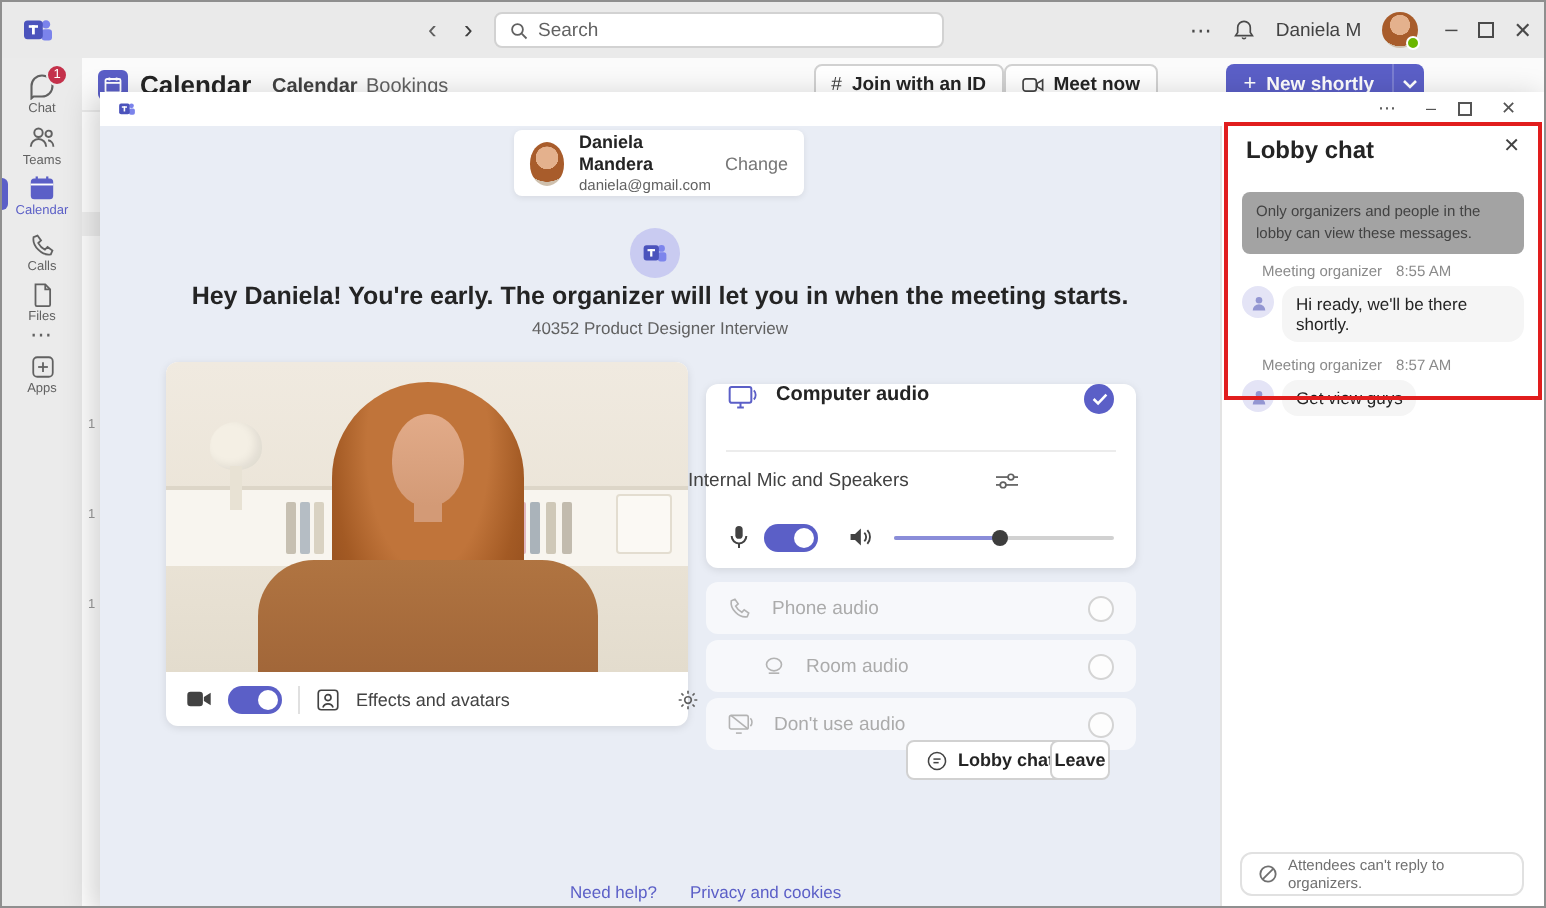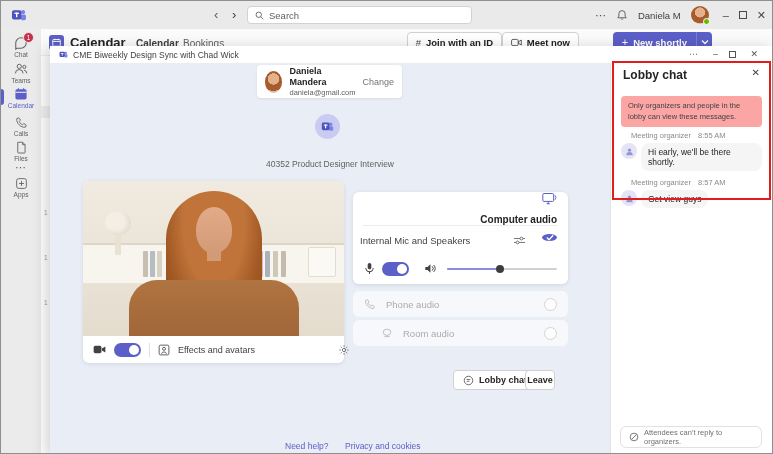--- a/index.html
+++ b/index.html
@@ -119,26 +119,26 @@
   .video-bar{ left:82px; top:335px; width:277px; height:27px; display:flex; align-items:center; padding:0 10px; gap:8px; }
   .toggle{ width:27px; height:14px; border-radius:7px; background:#5b5fc7; position:relative; }
   .toggle .knob{ position:absolute; right:2px; top:2px; width:10px; height:10px; border-radius:50%; background:#fff; }
   .vbar-divider{ width:1px; height:14px; background:#e0e0e0; }
   .vbar-label{ font-size:9px; color:#424242; }
   .gear{ margin-left:auto; color:#616161; }
 
   
   .audio-card{ left:352px; top:191px; width:215px; height:92px; background:#fff; border-radius:6px;
     box-shadow:0 1px 4px rgba(0,0,0,.10); }
-  .audio-row1{ left:352px; top:191px; width:215px; height:33px; display:flex; align-items:flex-end; padding:0 11px; gap:9px;flex-direction:column; }
+  .audio-row1{ left:352px; top:191px; width:215px; height:33px; display:flex; align-items:flex-start; padding:0 11px; gap:9px; }
   .audio-row1 .lbl{ font-size:10px; font-weight:bold; color:#242424; }
   .check-circle{ margin-left:auto; width:15px; height:15px; border-radius:50%; background:#5b5fc7;
     display:flex; align-items:center; justify-content:center; }
   .audio-div{ left:362px; top:224px; width:195px; height:1px; background:#ececec; }
-  .audio-row2{ left:348px; top:226px; width:188px; height:26px; display:flex; align-items:center; padding:0 11px; }
+  .audio-row2{ left:332px; top:226px; width:188px; height:26px; display:flex; align-items:center; padding:0 11px; }
   .audio-row2 .lbl{ font-size:9.5px; color:#424242; }
   .audio-row3{ left:352px; top:252px; width:215px; height:31px; display:flex; align-items:center; padding:0 11px; gap:7px; }
   .slider{ position:relative; flex:1; height:2px; background:#d1d1d1; border-radius:1px; margin-left:4px; }
   .slider-fill{ position:absolute; left:0; top:0; height:2px; background:#8a8dd9; border-radius:1px; }
   .slider-knob{ position:absolute; top:-3px; width:8px; height:8px; border-radius:50%; background:#3d3d3d; transform:translateX(-4px); }
 
   
   .audio-opt{ width:215px; height:26px; background:rgba(255,255,255,.62); border-radius:6px;
     display:flex; align-items:center; padding:0 11px; gap:10px; color:#ababab; }
   .audio-opt .lbl{ font-size:9.5px; color:#ababab; }
@@ -148,21 +148,21 @@
   .act-btn{ height:20px; background:#fff; border:1px solid #d1d1d1; border-radius:4px;
     display:flex; align-items:center; justify-content:center; gap:5px; padding:0 9px;
     font-size:9px; font-weight:bold; color:#242424; }
 
   .foot-link{ font-size:8.5px; color:#5b5fc7; }
 
   
   .chat-panel{ left:609px; top:62px; width:164px; height:392px; background:#fff; border-left:1px solid #e3e3e3; }
   .chat-title{ left:622px; top:67px; font-size:12px; font-weight:bold; color:#242424; }
   .chat-close{ right:12px; top:66px; font-size:10px; color:#424242; }
-  .chat-notice{ left:620px; top:95px; width:141px; background:#fca5a5; border-radius:4px;
+  .chat-notice{ left:620px; top:95px; width:141px; background:#a3a3a3; border-radius:4px;
     padding:5px 7px; font-size:7.5px; color:#424242; line-height:1.4; }
   .msg-meta{ font-size:7.5px; color:#8a8a8a; display:flex; gap:7px; }
   .msg-row{ display:flex; align-items:flex-start; gap:4px; }
   .msg-avatar{ width:16px; height:16px; border-radius:50%; background:#e4e4f6;
     display:flex; align-items:center; justify-content:center; flex:none; }
   .msg-bubble{ background:#f5f5f5; border-radius:8px; padding:4px 7px; font-size:8.5px; color:#242424; }
   .chat-foot{ left:619px; top:425px; width:142px; height:22px; border:1px solid #e1e1e1; border-radius:6px;
     background:#fff; display:flex; align-items:center; gap:5px; padding:0 8px; color:#707070; font-size:7.5px; }
 
   
@@ -333,21 +333,20 @@
   <div class="abs meetwin-titlebar">
     <span class="abs" style="left:9px;top:4px;">
       <svg width="9" height="9" viewBox="0 0 16 16">
           <circle cx="12" cy="5.2" r="2.1" fill="#7b83eb"></circle>
           <rect x="9.8" y="7.6" width="5.2" height="5.6" rx="1.6" fill="#7b83eb"></rect>
           <rect x="1" y="3.2" width="9.4" height="9.4" rx="1.8" fill="#4b53bc"></rect>
           <rect x="3.4" y="5.6" width="4.6" height="1.3" fill="#fff"></rect>
           <rect x="5" y="5.6" width="1.4" height="4.6" fill="#fff"></rect>
         </svg>
     </span>
-    <span class="abs meetwin-title" style="left:23px;top:4px;">CME Biweekly Design Sync with Chad Wick</span>
     <span class="abs mw-ctrl" style="right:76px;top:3px;">⋯</span>
     <span class="abs mw-ctrl" style="right:56px;top:3px;">–</span>
     <span class="abs mw-sq" style="right:38px;top:5px;"></span>
     <span class="abs mw-ctrl" style="right:16px;top:3px;">✕</span>
   </div>
 
   <div class="abs profile-card">
     <span class="avatar"></span>
     <span>
       <div class="p-name">Daniela Mandera</div>
@@ -358,20 +357,21 @@
 
   <div class="abs hero-circle">
     <svg width="13" height="13" viewBox="0 0 16 16">
         <circle cx="12" cy="5.2" r="2.1" fill="#7d85ec"></circle>
         <rect x="9.8" y="7.6" width="5.2" height="5.6" rx="1.6" fill="#7d85ec"></rect>
         <rect x="1" y="3.2" width="9.4" height="9.4" rx="1.8" fill="#4b53bc"></rect>
         <rect x="3.4" y="5.6" width="4.6" height="1.3" fill="#fff"></rect>
         <rect x="5" y="5.6" width="1.4" height="4.6" fill="#fff"></rect>
       </svg>
   </div>
+  <div class="abs hero-heading">Hey Daniela! You're early. The organizer will let you in when the meeting starts.</div>
   <div class="abs hero-sub">40352 Product Designer Interview</div>
 
   <div class="abs video-card"></div>
   <div class="abs video-area">
     <div class="shelf">
       <span class="book" style="left:60px;background:#c7c0b2;"></span>
       <span class="book" style="left:67px;background:#b5bdc4;"></span>
       <span class="book" style="left:74px;background:#d9d2c2;"></span>
       <span class="book" style="left:168px;background:#d8cfc0;"></span>
       <span class="book" style="left:175px;background:#e0b7c1;"></span>
@@ -479,20 +479,32 @@
   <div class="abs audio-opt" style="left:352px;top:319px;padding-left:28px;">
     <span>
       <svg width="12" height="12" viewBox="0 0 16 16">
           <ellipse cx="8" cy="7" rx="5" ry="4.2" fill="none" stroke="#b3b3b3" stroke-width="1.1"></ellipse>
           <path d="M4.5 12.8h7" stroke="#b3b3b3" stroke-width="1.1"></path>
         </svg>
     </span>
     <span class="lbl">Room audio</span>
     <span class="radio"></span>
   </div>
+  <div class="abs audio-opt" style="left:352px;top:348px;">
+    <span>
+      <svg width="13" height="12" viewBox="0 0 18 15">
+          <rect x="1" y="1.5" width="13" height="9.5" rx="1.2" fill="none" stroke="#b3b3b3" stroke-width="1.1"></rect>
+          <line x1="5.5" y1="13.8" x2="9.5" y2="13.8" stroke="#b3b3b3" stroke-width="1.1"></line>
+          <line x1="2" y1="1.5" x2="14" y2="11" stroke="#b3b3b3" stroke-width="1.1"></line>
+          <path d="M15.5 3.5a4 4 0 0 1 0 5.5" fill="none" stroke="#b3b3b3" stroke-width="1.1"></path>
+        </svg>
+    </span>
+    <span class="lbl">Don't use audio</span>
+    <span class="radio"></span>
+  </div>
 
   <div class="abs" style="left:452px;top:369px;">
     <button class="act-btn">
       <span>
         <svg width="11" height="11" viewBox="0 0 16 16">
             <circle cx="8" cy="8" r="6.2" fill="none" stroke="#424242" stroke-width="1.1"></circle>
             <line x1="5.4" y1="6.6" x2="10.6" y2="6.6" stroke="#424242" stroke-width="1.1"></line>
             <line x1="5.4" y1="9.2" x2="9.2" y2="9.2" stroke="#424242" stroke-width="1.1"></line>
           </svg>
       </span>
@@ -518,21 +530,21 @@
       <span>Meeting organizer</span>
         <span>8:55 AM</span>
     </div>
     <div class="msg-row" style="margin-top:3px;">
       <span class="msg-avatar">
         <svg width="9" height="9" viewBox="0 0 12 12">
             <circle cx="6" cy="4.2" r="2.2" fill="#9396d2"></circle>
             <path d="M1.8 11a4.2 4.2 0 0 1 8.4 0z" fill="#9396d2"></path>
           </svg>
       </span>
-      <span class="msg-bubble">Hi early, we'll be there shortly.</span>
+      <span class="msg-bubble">Hi ready, we'll be there shortly.</span>
     </div>
     <div class="msg-meta" style="margin-left:10px;margin-top:7px;">
       <span>Meeting organizer</span>
         <span>8:57 AM</span>
     </div>
     <div class="msg-row" style="margin-top:3px;">
       <span class="msg-avatar">
         <svg width="9" height="9" viewBox="0 0 12 12">
             <circle cx="6" cy="4.2" r="2.2" fill="#9396d2"></circle>
             <path d="M1.8 11a4.2 4.2 0 0 1 8.4 0z" fill="#9396d2"></path>

